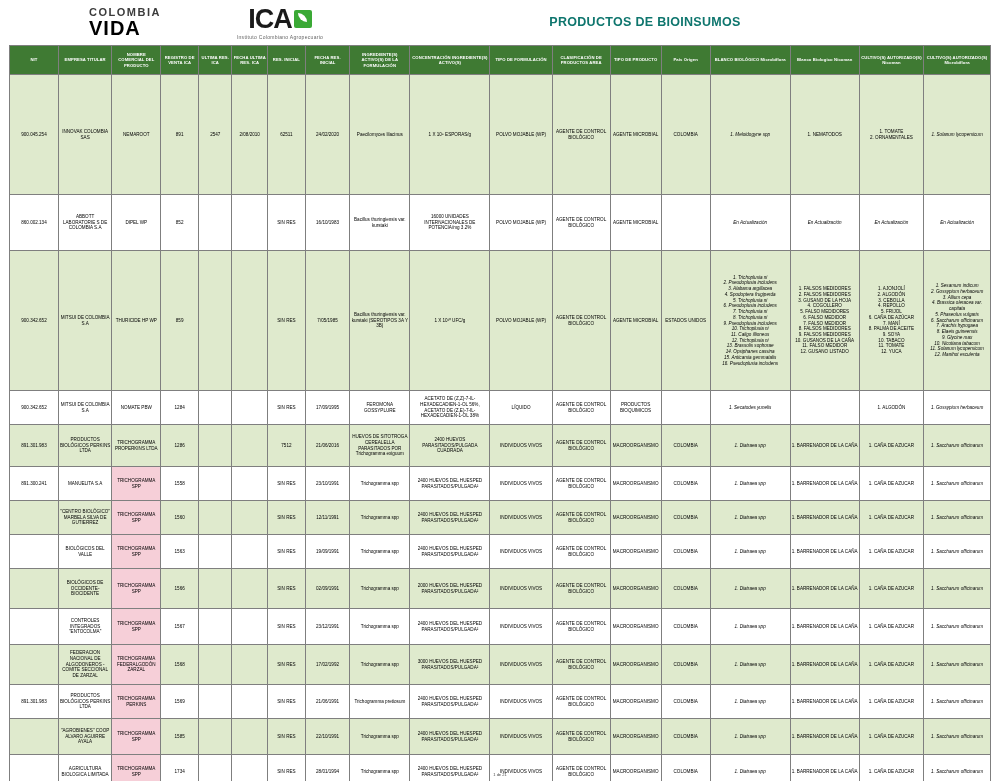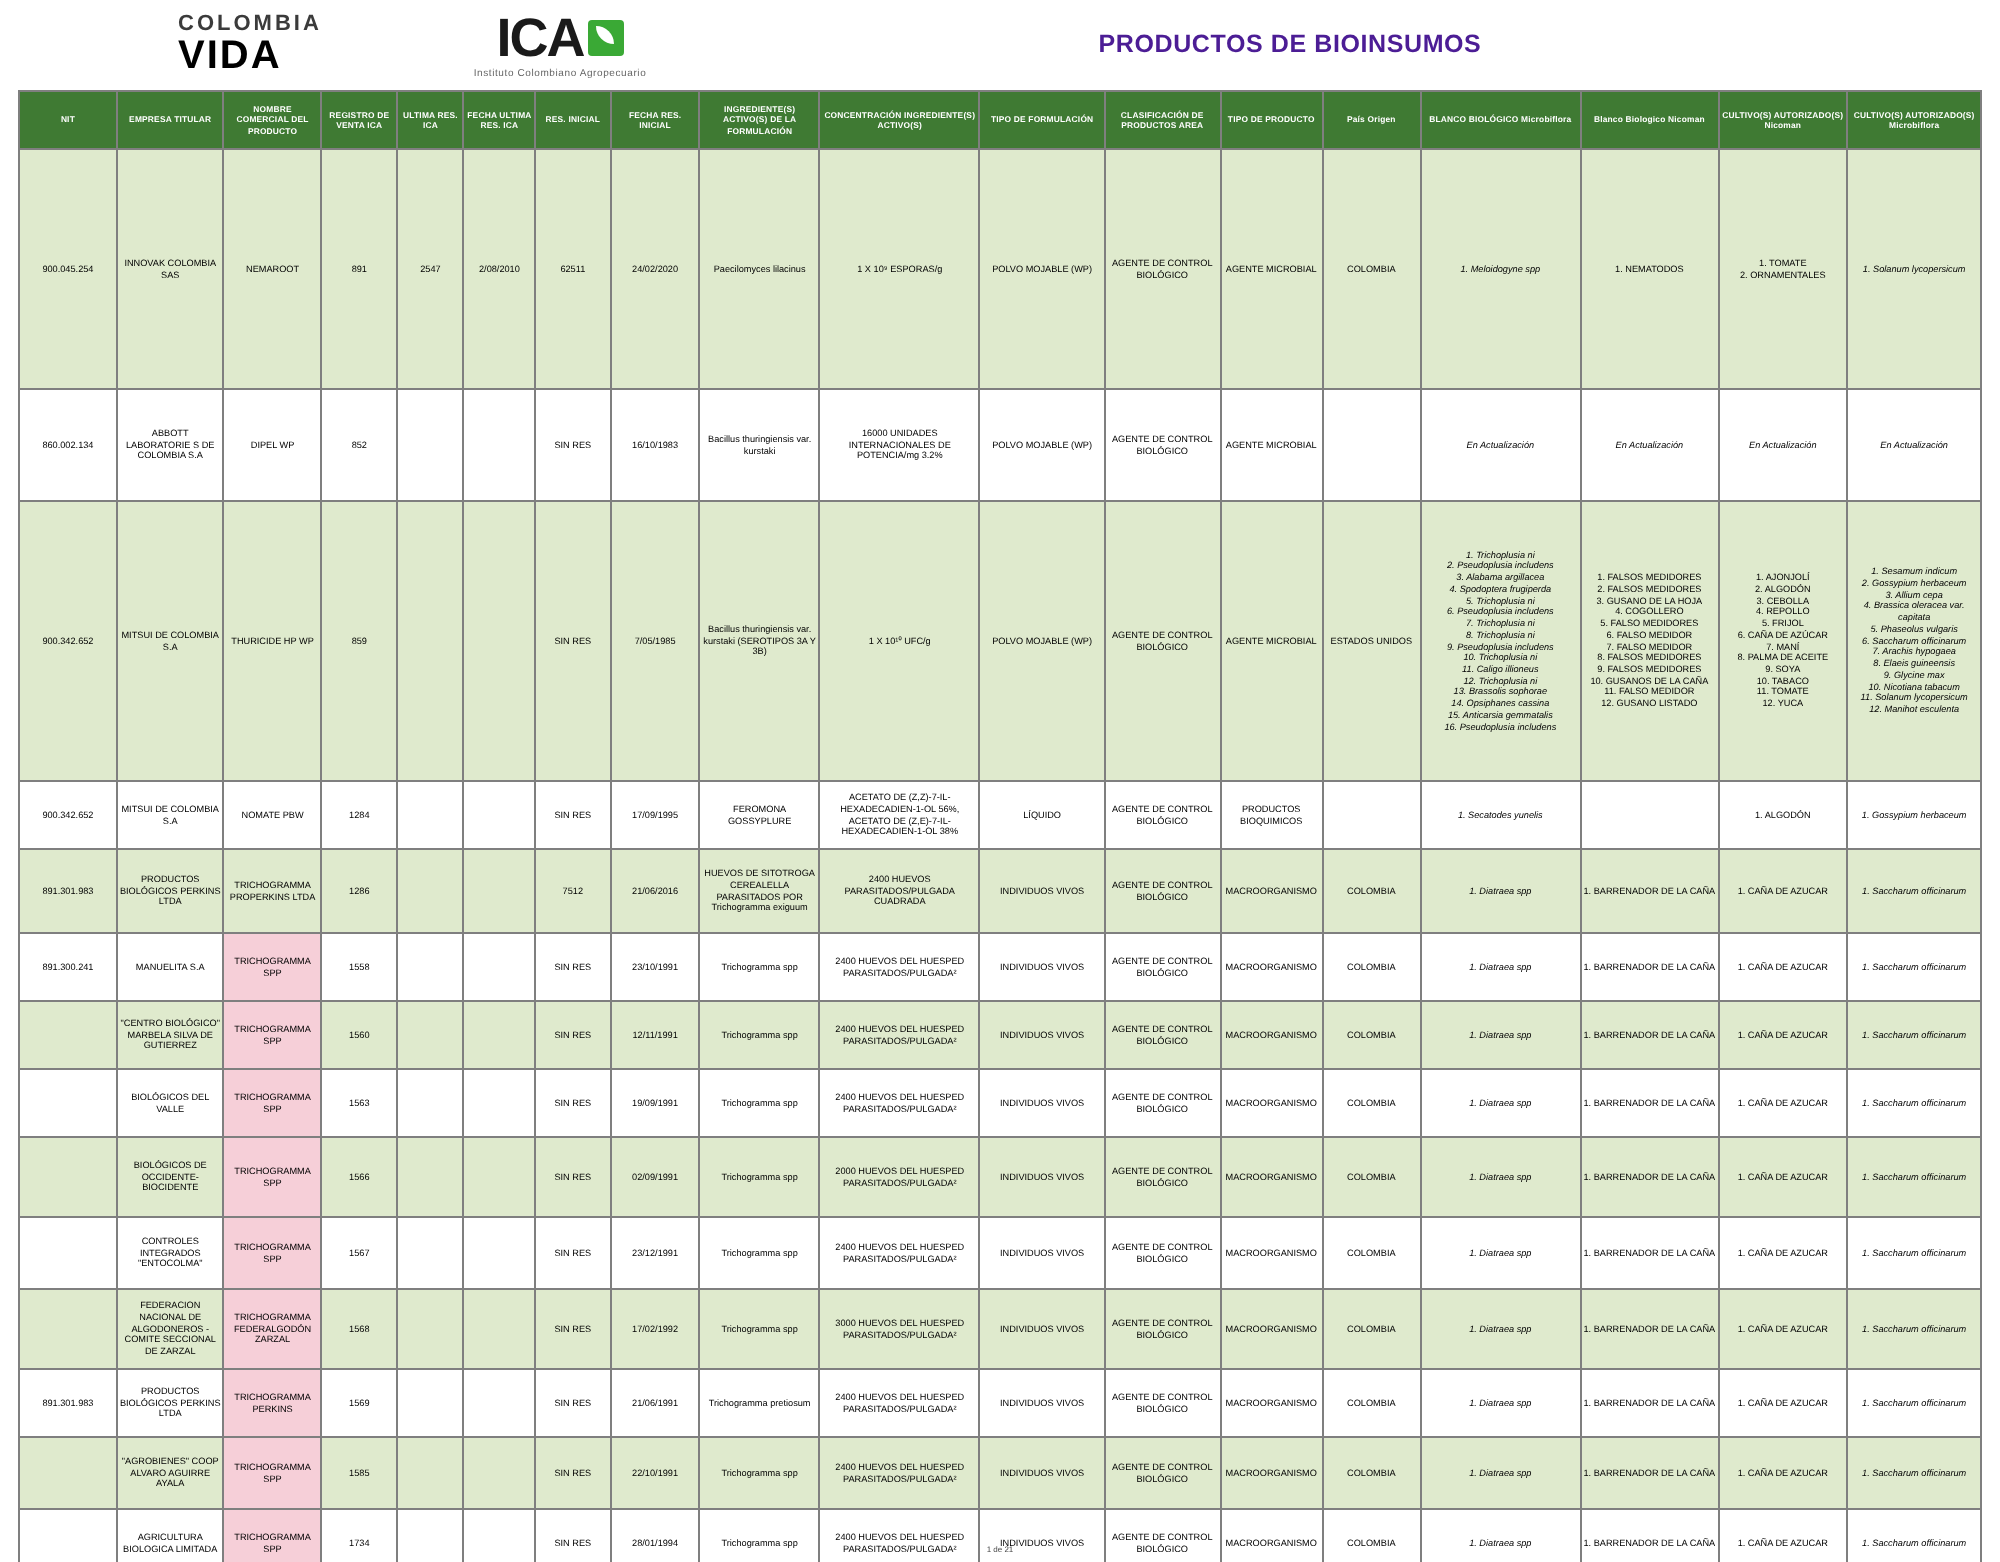--- a/index.html
+++ b/index.html
@@ -90,21 +90,21 @@
     font-size: 5px;
     color: #666;
     letter-spacing: .3px;
     margin-top: 2px;
   }
   .doc-title {
     flex: 1;
     text-align: center;
     font-size: 12.5px;
     font-weight: bold;
-    color: #4c1d95;
+    color: #0f766e;
     line-height: 1.5;
     letter-spacing: .3px;
     padding-right: 60px;
   }
   
   table.reg {
     border-collapse: collapse;
     table-layout: fixed;
     width: 982px;
     margin: 0 9px;

